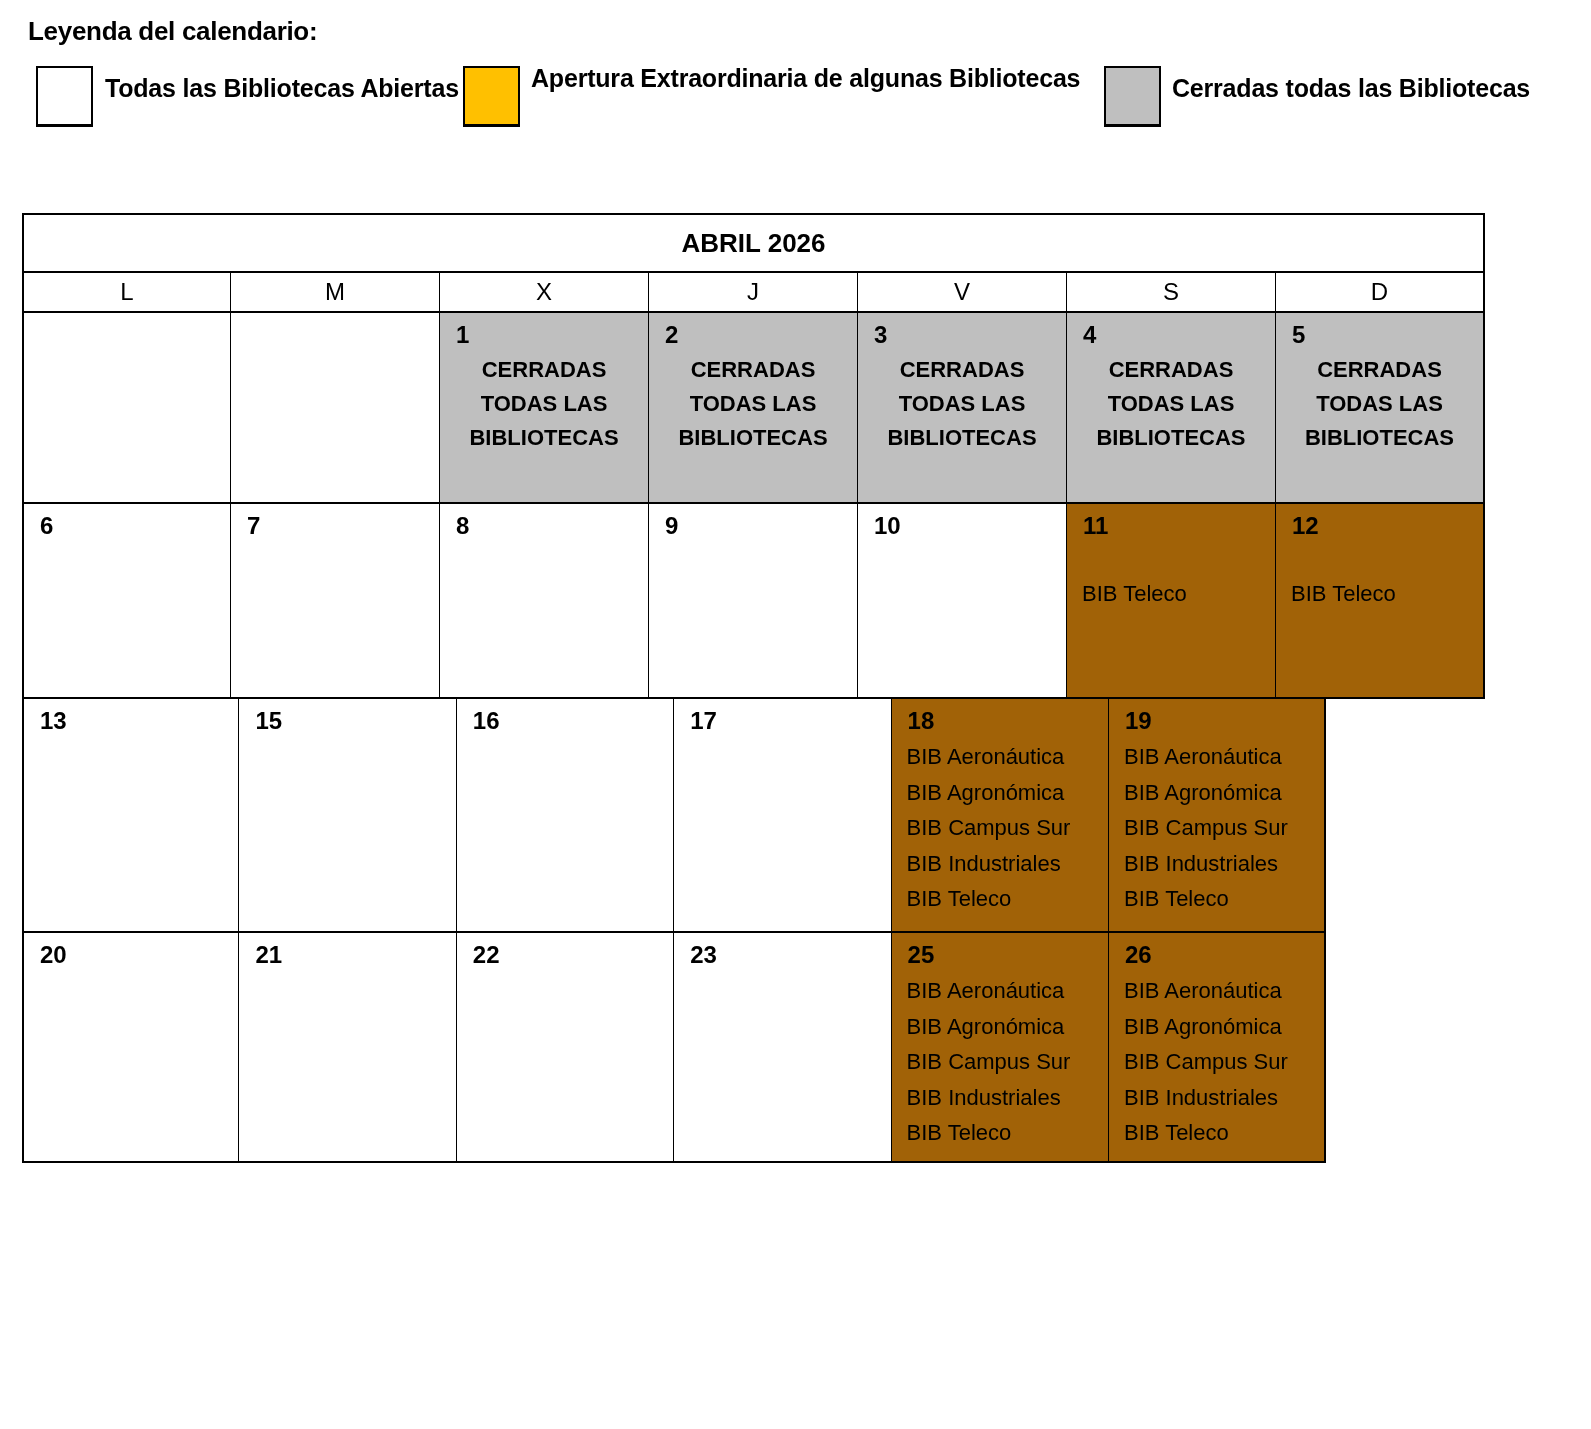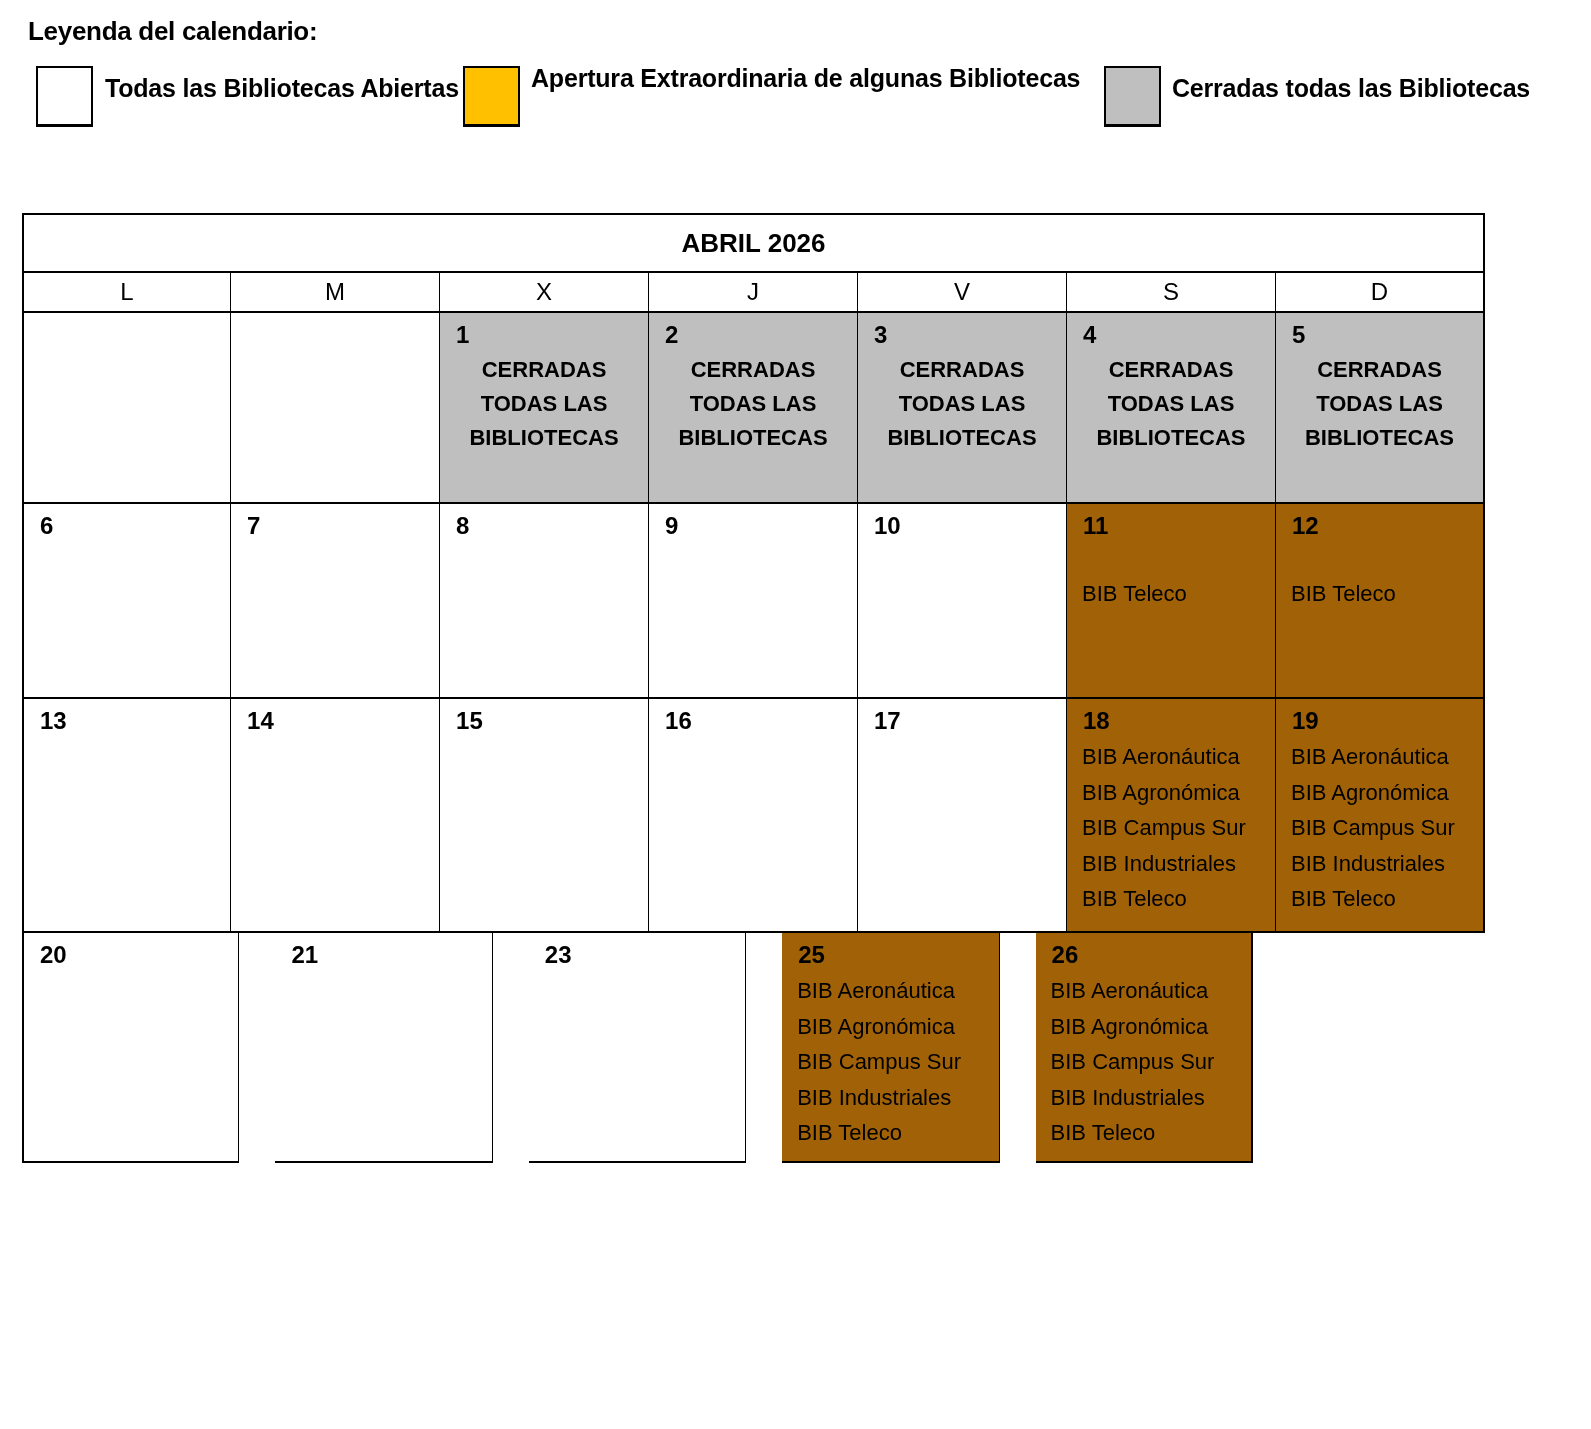--- a/index.html
+++ b/index.html
@@ -123,23 +123,20 @@
           <div class="libs single">
             <div>BIB Teleco</div>
           </div>
         </div>
       </div>
       <div class="row" style="height: 234px;">
         <div class="cell">
           <div class="daynum">13</div>
         </div>
         <div class="cell">
-          <div class="daynum">14</div>
-        </div>
-        <div class="cell">
           <div class="daynum">15</div>
         </div>
         <div class="cell">
           <div class="daynum">16</div>
         </div>
         <div class="cell">
           <div class="daynum">17</div>
         </div>
         <div class="cell extra">
           <div class="daynum">18</div>
@@ -155,26 +152,29 @@
           <div class="daynum">19</div>
           <div class="libs">
             <div>BIB Aeronáutica</div>
             <div>BIB Agronómica</div>
             <div>BIB Campus Sur</div>
             <div>BIB Industriales</div>
             <div>BIB Teleco</div>
           </div>
         </div>
       </div>
-      <div class="row" style="height: 230px; gap: 36px;">
+      <div class="row" style="height: 230px;">
         <div class="cell">
           <div class="daynum">20</div>
         </div>
         <div class="cell">
           <div class="daynum">21</div>
+        </div>
+        <div class="cell">
+          <div class="daynum">22</div>
         </div>
         <div class="cell">
           <div class="daynum">23</div>
         </div>
         <div class="cell extra">
           <div class="daynum">25</div>
           <div class="libs">
             <div>BIB Aeronáutica</div>
             <div>BIB Agronómica</div>
             <div>BIB Campus Sur</div>

